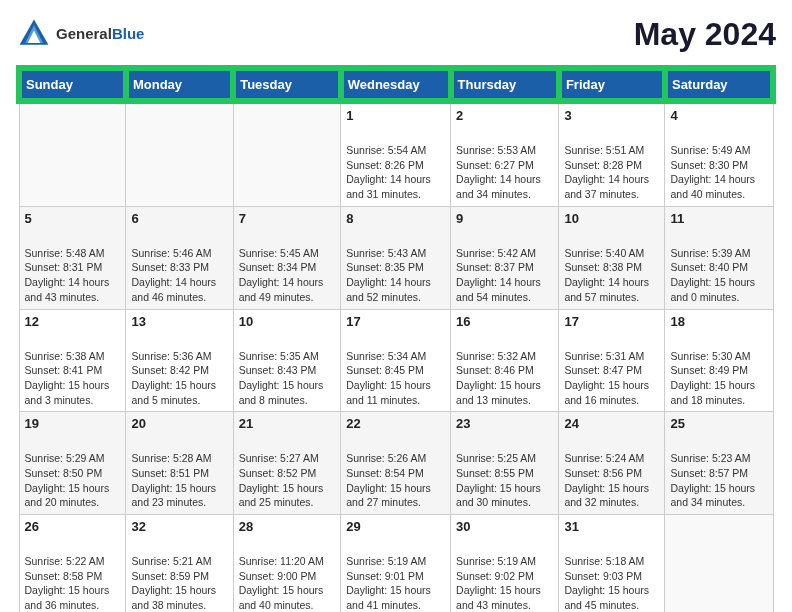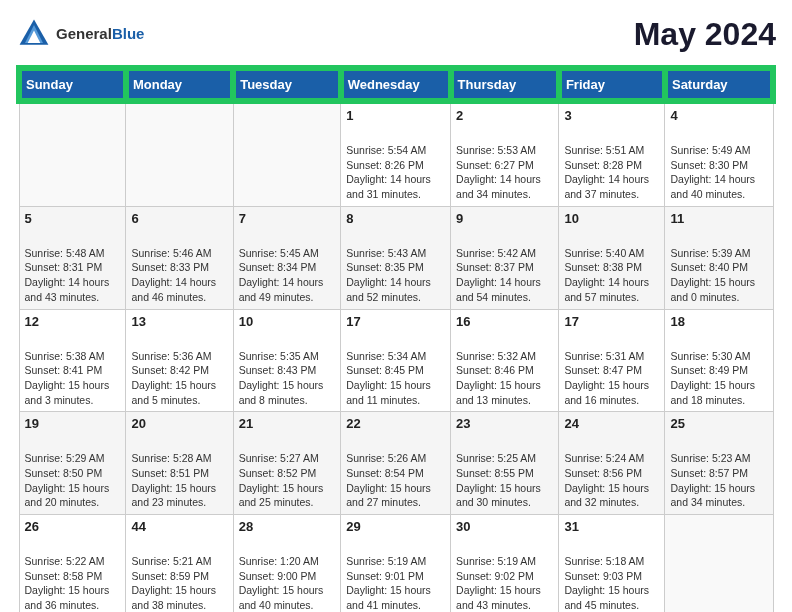--- a/index.html
+++ b/index.html
@@ -289,28 +289,28 @@
         </td>
       </tr>
       <tr>
         <td>
           <span class="day-num">26</span>
           <div class="day-info">Sunrise: 5:22 AM
 Sunset: 8:58 PM
 Daylight: 15 hours and 36 minutes.</div>
         </td>
         <td>
-          <span class="day-num">44</span>
+          <span class="day-num">32</span>
           <div class="day-info">Sunrise: 5:21 AM
 Sunset: 8:59 PM
 Daylight: 15 hours and 38 minutes.</div>
         </td>
         <td>
           <span class="day-num">28</span>
-          <div class="day-info">Sunrise: 1:20 AM
+          <div class="day-info">Sunrise: 11:20 AM
 Sunset: 9:00 PM
 Daylight: 15 hours and 40 minutes.</div>
         </td>
         <td>
           <span class="day-num">29</span>
           <div class="day-info">Sunrise: 5:19 AM
 Sunset: 9:01 PM
 Daylight: 15 hours and 41 minutes.</div>
         </td>
         <td>

